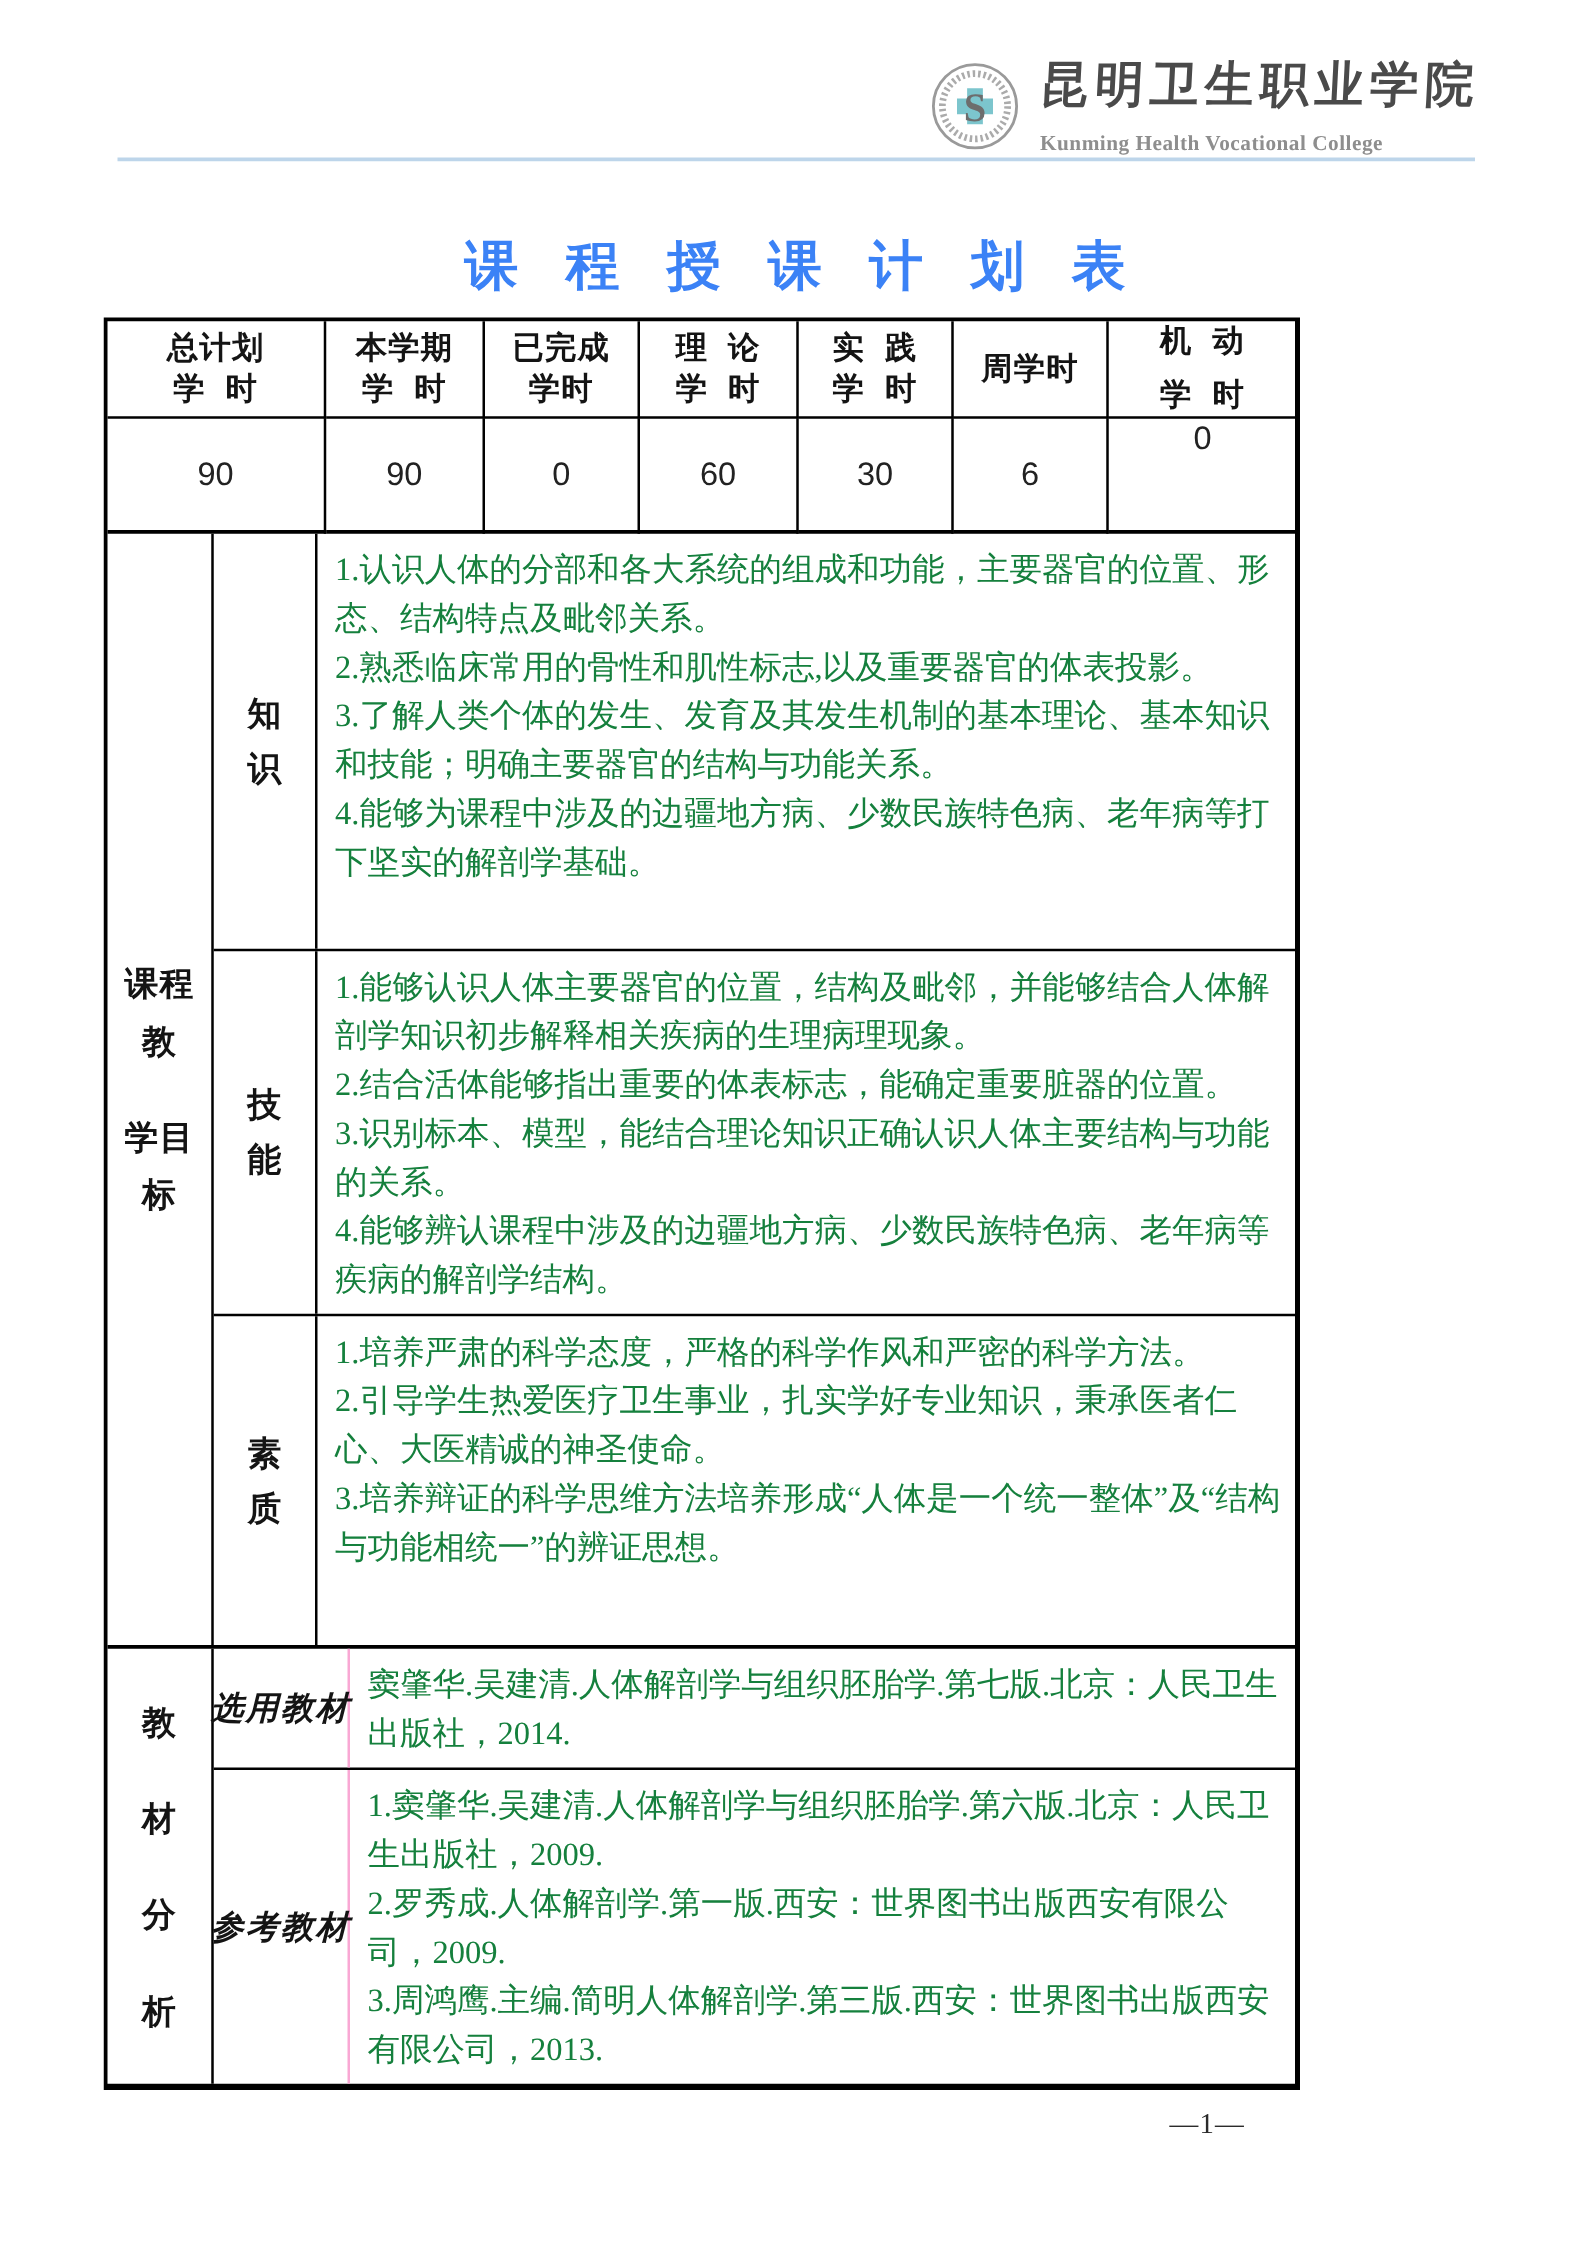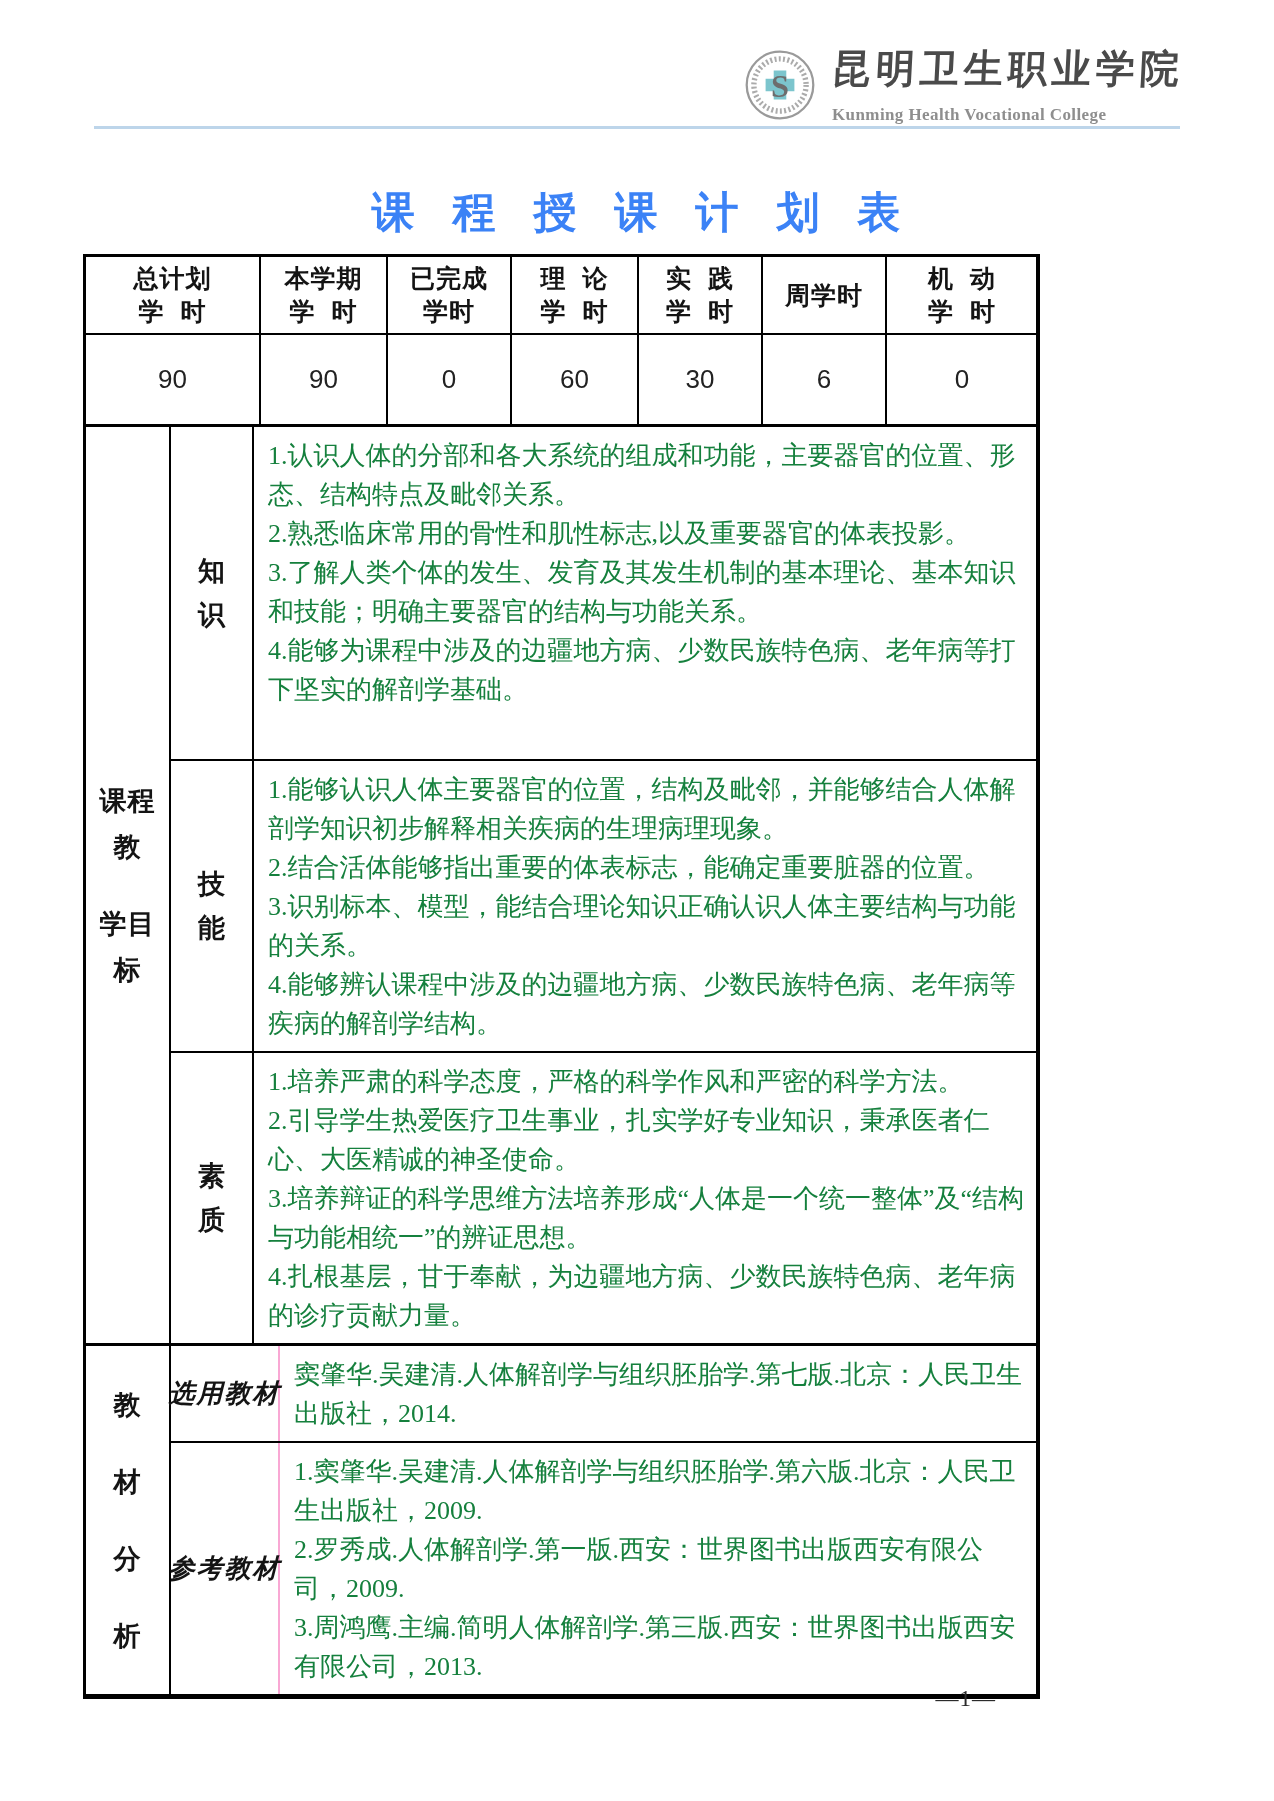--- a/index.html
+++ b/index.html
@@ -32,21 +32,21 @@
   }
   
   .table{
     width:957px;margin-left:83px;border:3px solid #000;border-right-width:4px;
     border-bottom-width:5px;box-sizing:border-box;background:#fff;
   }
   .cell,.head,.val,.rowlabel,.sublabel,.mlabel,.content{box-sizing:border-box;}
   
   .hours{display:grid;grid-template-columns:175px 127px 124px 127px 124px 124px 150px;}
   .hours .cell{border-right:2px solid #000;display:flex;flex-direction:column;align-items:center;justify-content:center;}
-  .hours .cell.last{border-right:none;}
+  .hours .cell.last{border-right:none;justify-content:space-between;}
   .head{height:78px;border-bottom:2px solid #000;font-family:"Liberation Sans","DejaVu Sans",sans-serif;font-weight:bold;font-size:25px;line-height:33px;}
   .head div{white-space:pre;letter-spacing:1px;}
   .val{height:92px;border-bottom:3px solid #000;font-family:"Liberation Sans","DejaVu Sans",sans-serif;font-size:26px;color:#222;}
   
   .band{display:flex;}
   .rowlabel{
     width:85px;border-right:2px solid #000;display:flex;flex-direction:column;
     align-items:center;justify-content:center;
     font-family:"Liberation Sans","DejaVu Sans",sans-serif;font-weight:bold;
     font-size:27px;line-height:46px;letter-spacing:1px;text-align:center;gap:31px;
@@ -176,21 +176,20 @@
         </div>
         <div class="orow r-quality">
           <div class="sublabel">
               <div>素</div>
               <div>质</div>
             </div>
           <div class="content">
               <p>1.培养严肃的科学态度，严格的科学作风和严密的科学方法。</p>
               <p>2.引导学生热爱医疗卫生事业，扎实学好专业知识，秉承医者仁心、大医精诚的神圣使命。</p>
               <p>3.培养辩证的科学思维方法培养形成“人体是一个统一整体”及“结构与功能相统一”的辨证思想。</p>
-              <p>4.扎根基层，甘于奉献，为边疆地方病、少数民族特色病、老年病的诊疗贡献力量。</p>
             </div>
         </div>
       </div>
     </div>
 
     <div class="band materials">
       <div class="rowlabel">
           <div>教</div>
           <div>材</div>
           <div>分</div>

